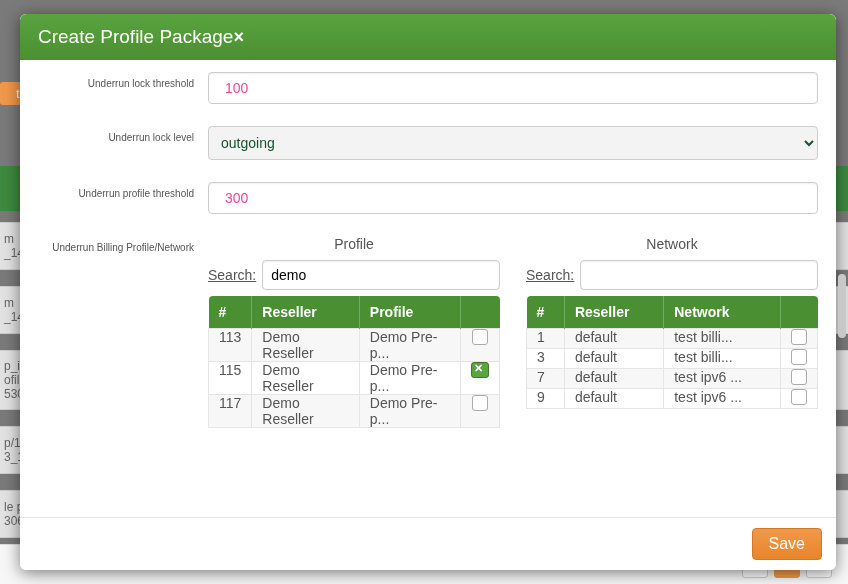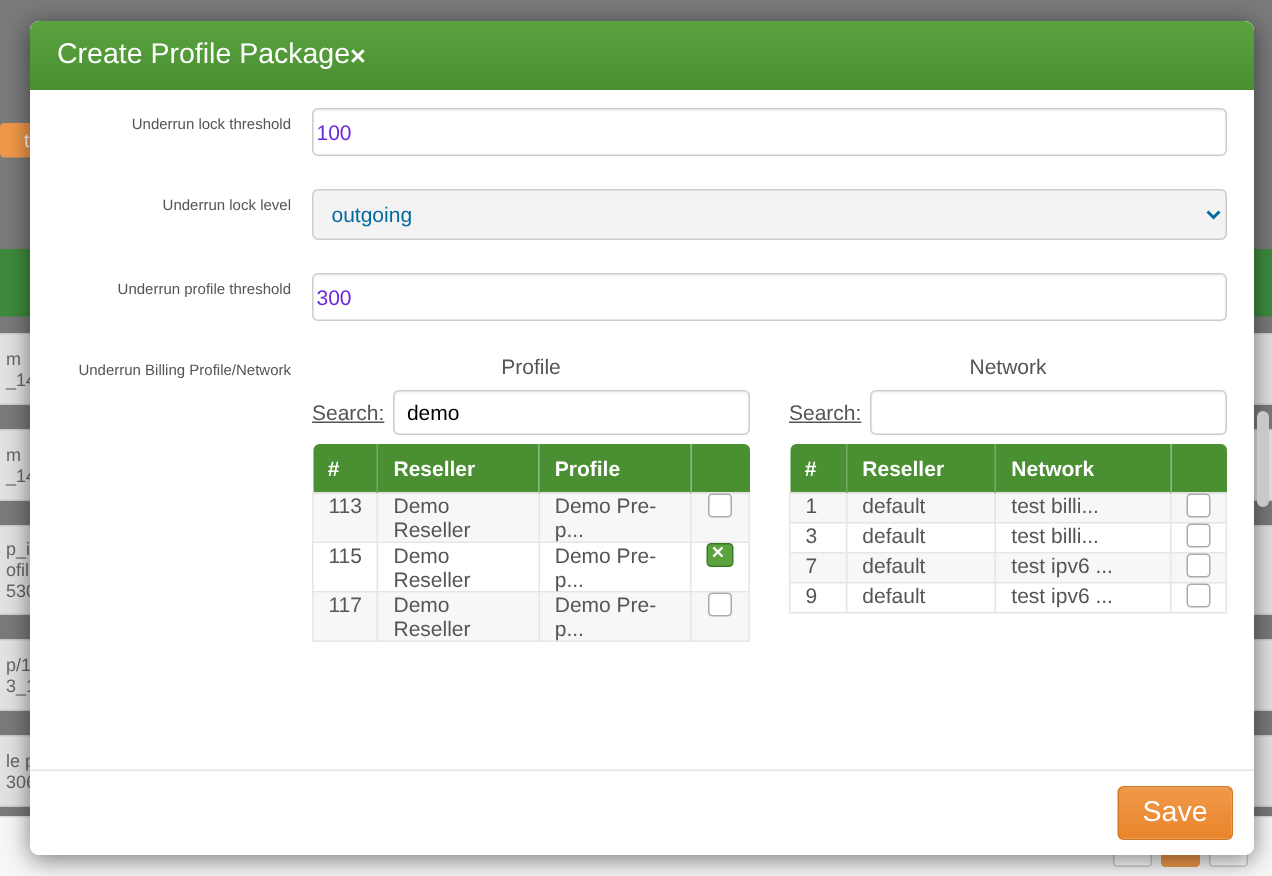--- a/index.html
+++ b/index.html
@@ -12,39 +12,39 @@
   .page-btn { border:1px solid #ccc; border-radius:3px; width:26px; height:26px; display:flex; align-items:center; justify-content:center; font-size:13px; color:#666; background:#fff;}
   .page-btn.active { background:#f0994a; color:#fff; border-color:#f0994a;}
   .modal { position: absolute; left: 20px; top: 14px; right: 12px; bottom: 14px; background: #fff; border-radius: 6px; box-shadow: 0 3px 16px rgba(0,0,0,.5); display:flex; flex-direction:column; overflow:hidden;}
   .modal-header { background: linear-gradient(#5aa33f,#4a8f32); color: #fff; padding: 12px 18px; display:flex; align-items:center; border-top-left-radius:6px; border-top-right-radius:6px;}
   .modal-header h3 { font-weight: 500; font-size: 19px; }
   .close-x { font-size: 18px; font-weight:bold; cursor:pointer; }
   .modal-body { flex:1; overflow:auto; padding: 12px 18px 8px 8px; position:relative;}
   .form-row { display:flex; margin-bottom: 22px; align-items:flex-start;}
   .form-label { width: 180px; text-align:right; padding-right:14px; padding-top:6px; color:#555; font-size:10px; line-height:1.2;}
   .form-field { flex:1; }
-  .in { width:100%; border:1px solid #ccc; border-radius:4px; padding:7px 2px; font-size:14px; color:#6d28d9; box-shadow: inset 0 1px 2px rgba(0,0,0,.06);}
-  .sel { width:100%; border:1px solid #ccc; border-radius:4px; padding:6px 8px; font-size:14px; color:#0369a1; background:#f3f3f3; height:34px;}
+  .in { width:100%; border:1px solid #ccc; border-radius:4px; padding:7px 16px; font-size:14px; color:#ec4899; box-shadow: inset 0 1px 2px rgba(0,0,0,.06);}
+  .sel { width:100%; border:1px solid #ccc; border-radius:4px; padding:6px 8px; font-size:14px; color:#14532d; background:#f3f3f3; height:34px;}
   .dual { display:flex; gap:26px; flex:1;}
   .panel { flex:1; }
   .panel-title { text-align:center; color:#555; margin-bottom:8px; font-size:14px;}
   .search-row { display:flex; align-items:center; gap:6px; margin-bottom:6px;}
   .search-row label { color:#555; font-size:14px;text-decoration:underline;}
   .search-row input { flex:1; border:1px solid #ccc; border-radius:4px; padding:6px 8px; font-size:14px; box-shadow: inset 0 1px 2px rgba(0,0,0,.06);}
   table { width:100%; border-collapse: collapse; font-size:14px;}
   thead th { background:#4a8f32; color:#fff; font-weight:600; text-align:left; padding:8px 10px; border-right:1px solid rgba(255,255,255,.25); font-size:14px;}
   thead th:first-child { border-top-left-radius:4px;}
   thead th:last-child { border-top-right-radius:4px; border-right:none; width:36px;}
   tbody td { padding:0 10px; border:1px solid #e5e5e5; color:#555; vertical-align:top; background:#fff;}
   tbody tr:nth-child(odd) td { background:#f7f7f7;}
   .chk { width:16px; height:16px; border:1px solid #aaa; border-radius:3px; display:inline-block; background:#fff;}
   .chk.sel { background:#5aa33f; position:relative; border-color:#3d7a28;}
   .chk.sel::after { content:"✕"; color:#fff; font-size:11px; position:absolute; left:2px; top:-1px; font-weight:bold;}
   .modal-footer { border-top:1px solid #e5e5e5; padding:10px 14px; display:flex; justify-content:flex-end; background:#fff;}
-  .save { background: linear-gradient(#f0994a,#e8852b); color:#fff; border:1px solid #d4771f; border-radius:4px; padding:6px 16px; font-size:19px; cursor:pointer;}
+  .save { background: linear-gradient(#f0994a,#e8852b); color:#fff; border:1px solid #d4771f; border-radius:4px; padding:6px 16px; font-size:16px; cursor:pointer;}
   .scroll-hint { position:absolute; right:2px; top:274px; width:8px; height:64px; background:#c8c8c8; border-radius:4px; }
 </style>
 </head>
 <body>
 
 <div class="backdrop">
   <div class="bg-badge">te</div>
   <div class="bg-green"></div>
   <div class="bg-line" style="top:222px">
       <span>m</span>

